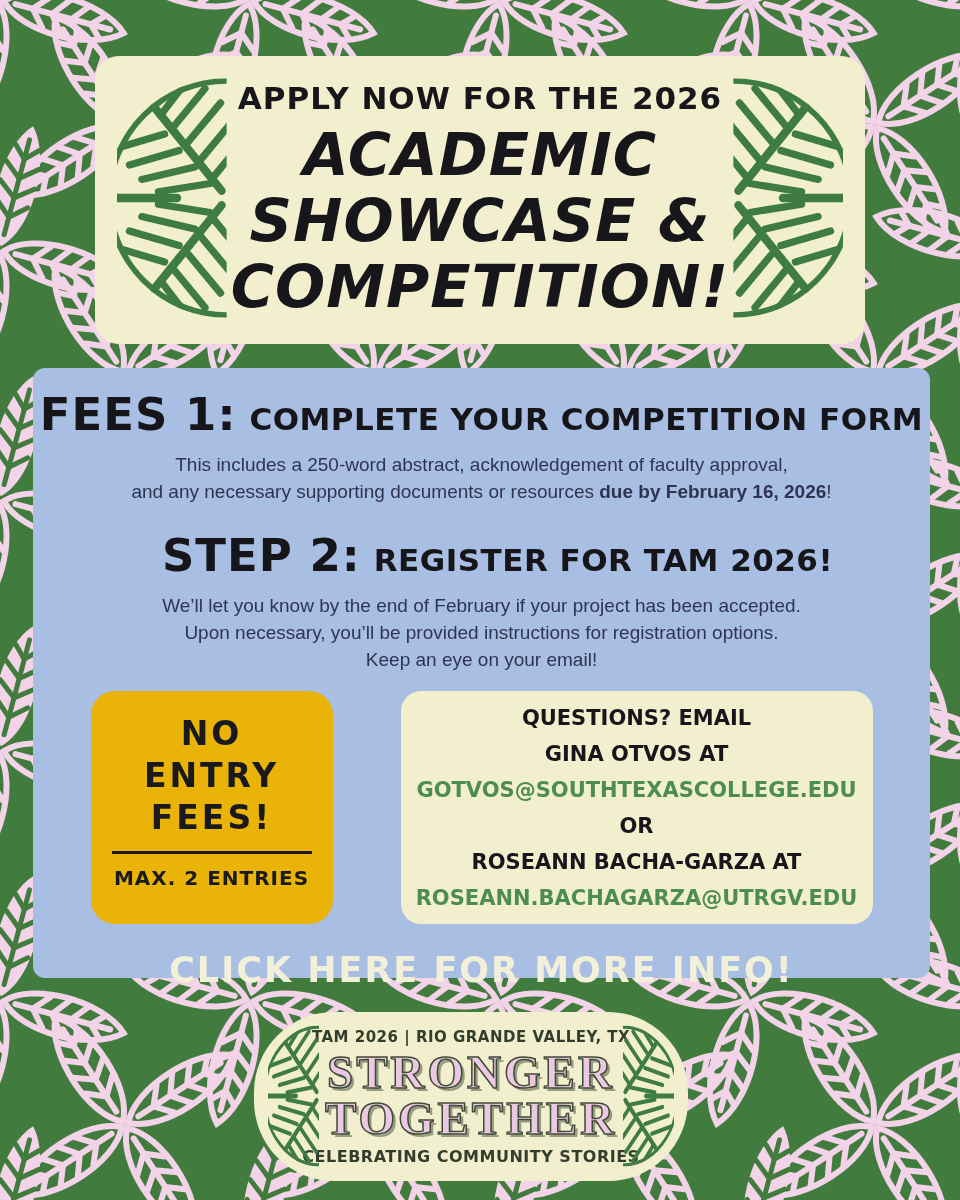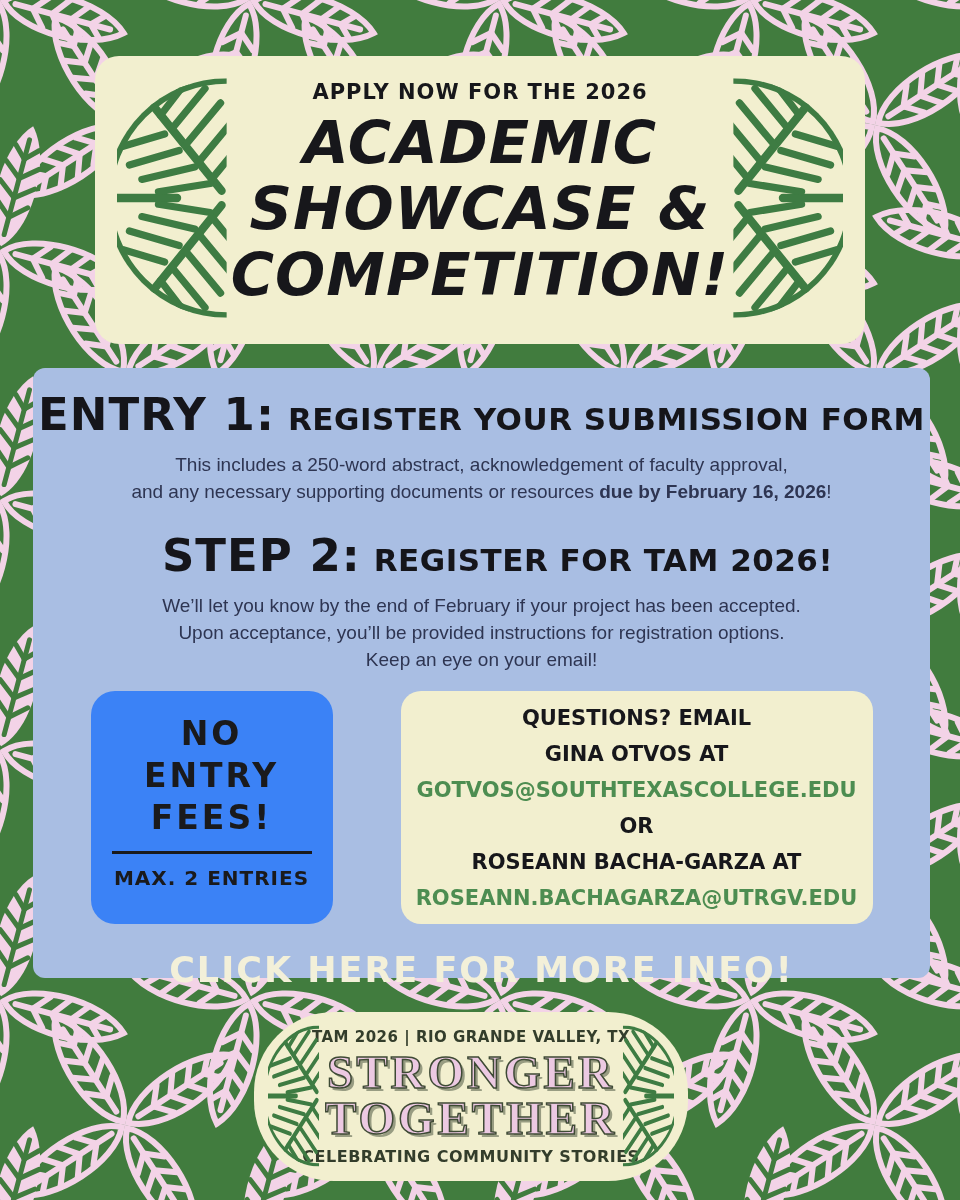--- a/index.html
+++ b/index.html
@@ -8,39 +8,39 @@
   .bg{position:absolute;left:0;top:0;}
 
   
   .banner{position:absolute;left:95px;top:56px;width:770px;height:288px;
           background:#F2EFCF;border-radius:24px;text-align:center;}
   .orn{position:absolute;color:#3E7C43;}
   .banner .orn{width:116px;height:248px;top:18px;}
   .banner .orn.left{left:22px;}
   .banner .orn.right{right:22px;transform:scaleX(-1);}
   .kicker{margin-top:24px;font-family:"DejaVu Sans",sans-serif;font-weight:700;
-          font-size:21px;letter-spacing:1px;color:#17171B;}
+          font-size:31px;letter-spacing:1px;color:#17171B;}
   .banner-title{margin-top:6px;font-family:"DejaVu Sans",sans-serif;font-weight:700;
           font-size:59px;line-height:66px;letter-spacing:1px;color:#17171B;font-style:italic;}
 
   
   .panel{position:absolute;left:33px;top:368px;width:897px;height:610px;
          background:#A9BEE3;border-radius:12px;text-align:center;box-sizing:border-box;
          padding-top:20px;}
   .step-line{margin:0;display:flex;justify-content:center;align-items:baseline;gap:13px;
              color:#15151A;font-family:"DejaVu Sans",sans-serif;}
   .step-line.second{margin-top:24px;padding-left:32px;}
   .step-label{font-size:45px;font-weight:700;letter-spacing:1px;}
   .step-rest{font-size:31px;font-weight:700;letter-spacing:0.5px;}
   .body{margin:10px 0 0 0;font-size:19px;line-height:27px;color:#2E3552;}
   .body .line{display:block;}
   .body b{font-weight:700;}
 
   .cards{display:flex;justify-content:center;gap:68px;margin-top:18px;}
-  .fees-card{width:242px;height:233px;background:#3b82f6;border-radius:24px;
+  .fees-card{width:242px;height:233px;background:#eab308;border-radius:24px;
              box-sizing:border-box;padding-top:22px;color:#1A1A1C;}
   .fees-big{font-family:"DejaVu Sans",sans-serif;font-weight:700;font-size:33px;
             line-height:42px;letter-spacing:3px;}
   .fees-divider{width:200px;height:3px;background:#1A1A1C;margin:12px auto 12px auto;}
   .fees-note{font-family:"DejaVu Sans",sans-serif;font-weight:700;font-size:20px;
              letter-spacing:1px;}
   .contact-card{width:472px;height:233px;background:#F2EFCF;border-radius:20px;
                 box-sizing:border-box;display:flex;flex-direction:column;
                 justify-content:center;gap:0;}
   .c-line{font-family:"DejaVu Sans",sans-serif;font-weight:700;font-size:21px;
@@ -180,35 +180,35 @@
     <div class="banner-title">
       <div>ACADEMIC</div>
       <div>SHOWCASE &amp;</div>
       <div>COMPETITION!</div>
     </div>
   </header>
 
   <section class="panel">
 
     <h2 class="step-line">
-      <span class="step-label">ENTRY 1:</span>
-      <span class="step-rest">REGISTER YOUR SUBMISSION FORM</span>
+      <span class="step-label">FEES 1:</span>
+      <span class="step-rest">COMPLETE YOUR COMPETITION FORM</span>
     </h2>
     <p class="body">
       <span class="line">This includes a 250-word abstract, acknowledgement of faculty approval,</span>
       <span class="line"><span>and any necessary supporting documents or resources </span><b>due by February 16, 2026</b><span>!</span></span>
     </p>
 
     <h2 class="step-line second">
       <span class="step-label">STEP 2:</span>
       <span class="step-rest">REGISTER FOR TAM 2026!</span>
     </h2>
     <p class="body">
       <span class="line">We’ll let you know by the end of February if your project has been accepted.</span>
-      <span class="line">Upon acceptance, you’ll be provided instructions for registration options.</span>
+      <span class="line">Upon necessary, you’ll be provided instructions for registration options.</span>
       <span class="line">Keep an eye on your email!</span>
     </p>
 
     <div class="cards">
       <div class="fees-card">
         <div class="fees-big">
           <div>NO</div>
           <div>ENTRY</div>
           <div>FEES!</div>
         </div>

